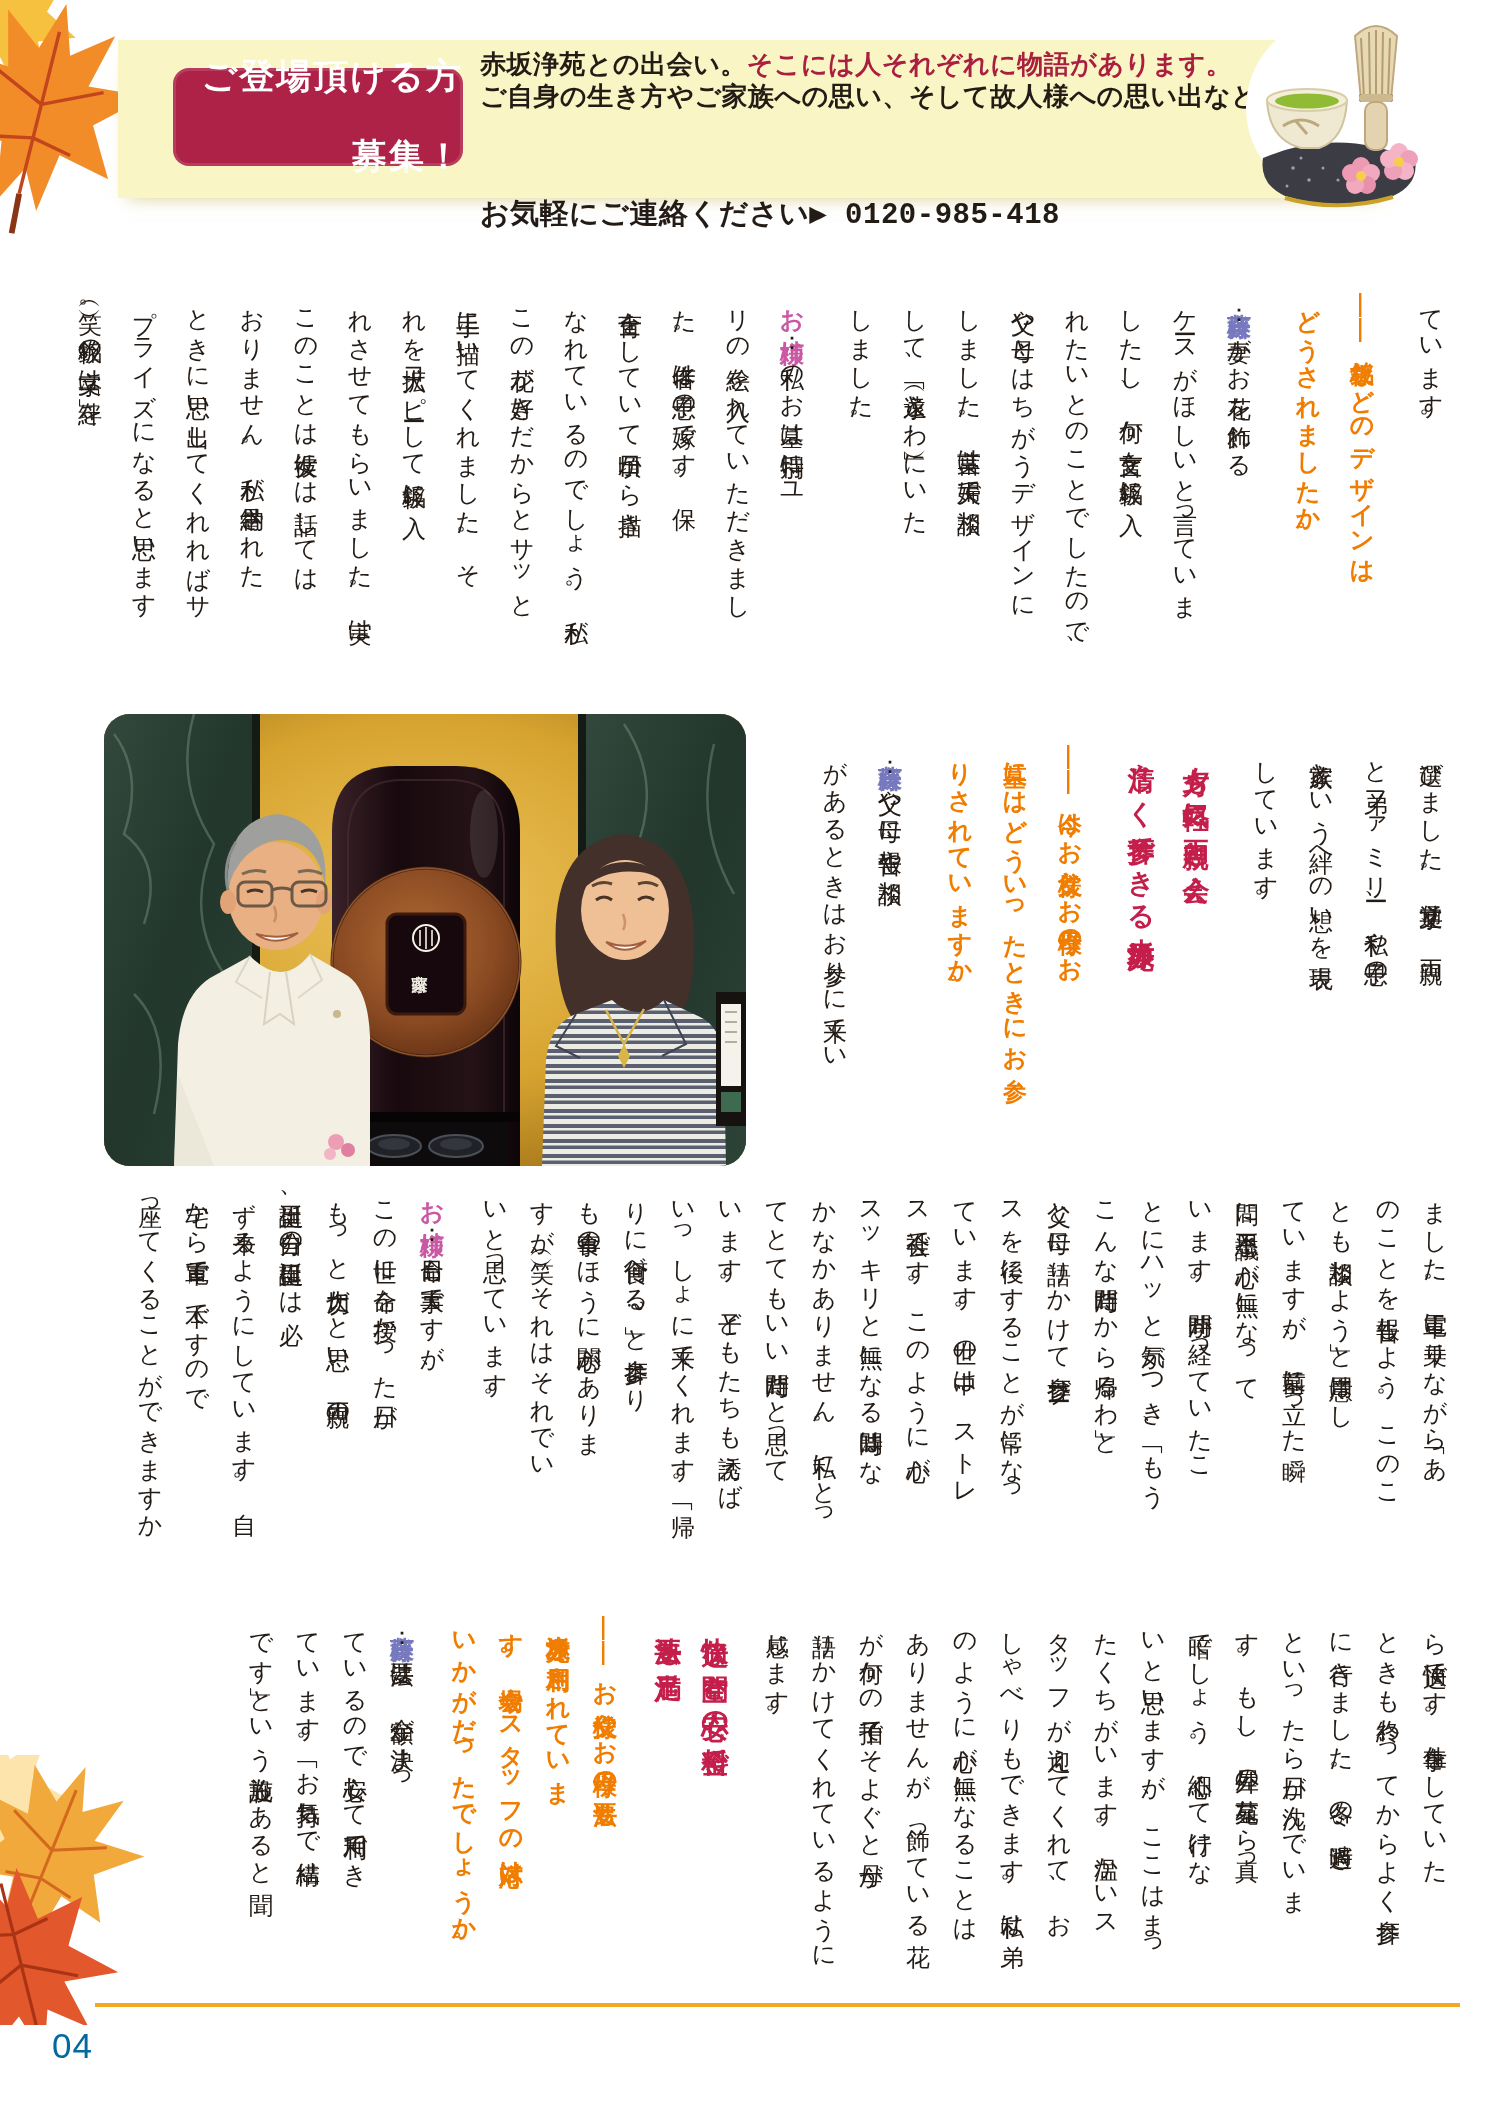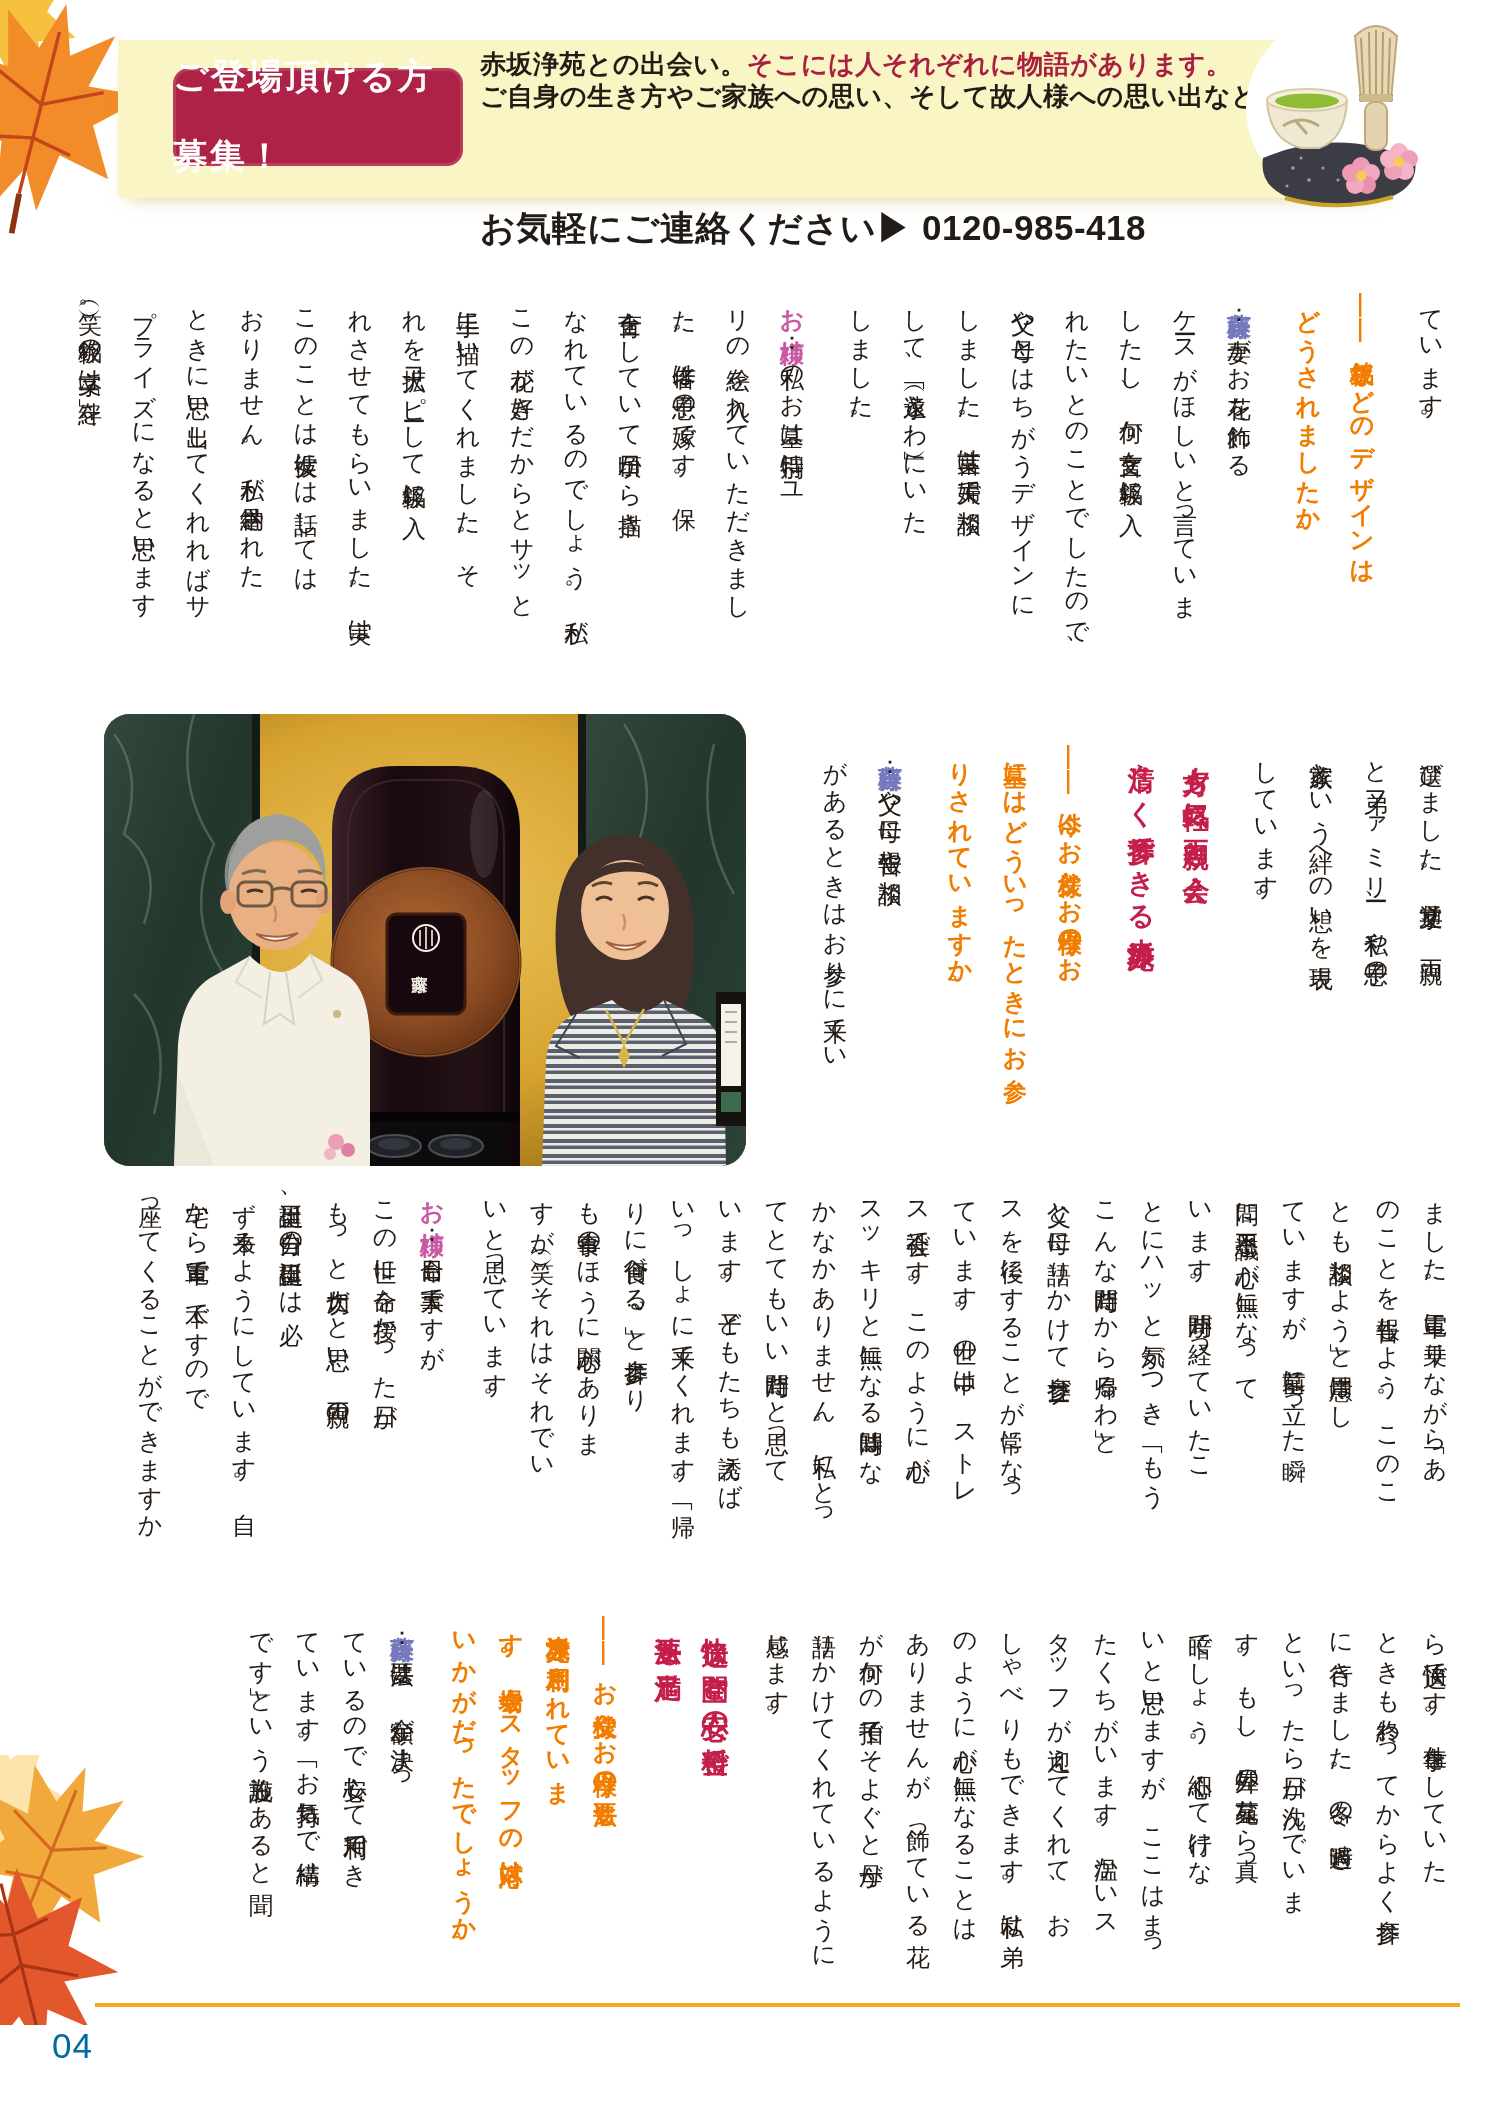--- a/index.html
+++ b/index.html
@@ -5,29 +5,29 @@
   html,body{margin:0;padding:0;background:#888;}
   .page{position:relative;width:1500px;height:2121px;background:#ffffff;overflow:hidden;margin:0 auto;
         font-family:"Liberation Serif","DejaVu Serif",serif;}
 
   
   .banner{position:absolute;left:118px;top:40px;width:1272px;height:158px;
           background:var(--banner_bg,#faf5c4);
           box-shadow:0 10px 16px -10px rgba(190,170,60,.55);}
   .recruit{position:absolute;left:55px;top:28px;width:290px;height:98px;
            background:var(--box_red,#af2248);border-radius:16px;color:#fff;
-           display:flex;flex-direction:column;justify-content:center;align-items:flex-start;
+           display:flex;flex-direction:column;justify-content:center;align-items:flex-end;
            font-weight:bold;font-size:35px;line-height:44px;letter-spacing:2px;
            box-shadow:inset 0 0 0 3px rgba(255,255,255,.12);gap:36px;}
   .banner-text{position:absolute;left:362px;top:9px;width:880px;}
   .bline{font-weight:bold;font-size:26px;line-height:32px;letter-spacing:.5px;white-space:nowrap;}
   .bline .k{color:var(--ink,#231b15);margin-top:48px;}
   .bline .r{color:var(--crimson,#a81f3f);}
-  .contact{font-family:Liberation Sans, sans-serif;font-weight:bold;
-           font-size:35px;color:var(--ink,#231b15);margin-top:19px;letter-spacing:.5px;}
+  .contact{font-family:Liberation Mono, monospace;font-weight:bold;
+           font-size:29px;color:var(--ink,#231b15);margin-top:8px;letter-spacing:.5px;}
   .tea{position:absolute;left:1243px;top:8px;width:190px;height:215px;}
 
   
   .vblock{position:absolute;right:42px;writing-mode:vertical-rl;text-orientation:mixed;
           font-size:24px;color:var(--ink,#231b15);letter-spacing:1px;}
   .vblock p{margin:0;}
   #block1{top:293px;width:1395px;height:382px;line-height:54px;}
   #block2{top:745px;width:655px;height:378px;line-height:55px;}
   #block3{top:1185px;width:1395px;height:375px;line-height:47px;}
   #block4{top:1616px;width:1270px;height:398px;line-height:47px;}

